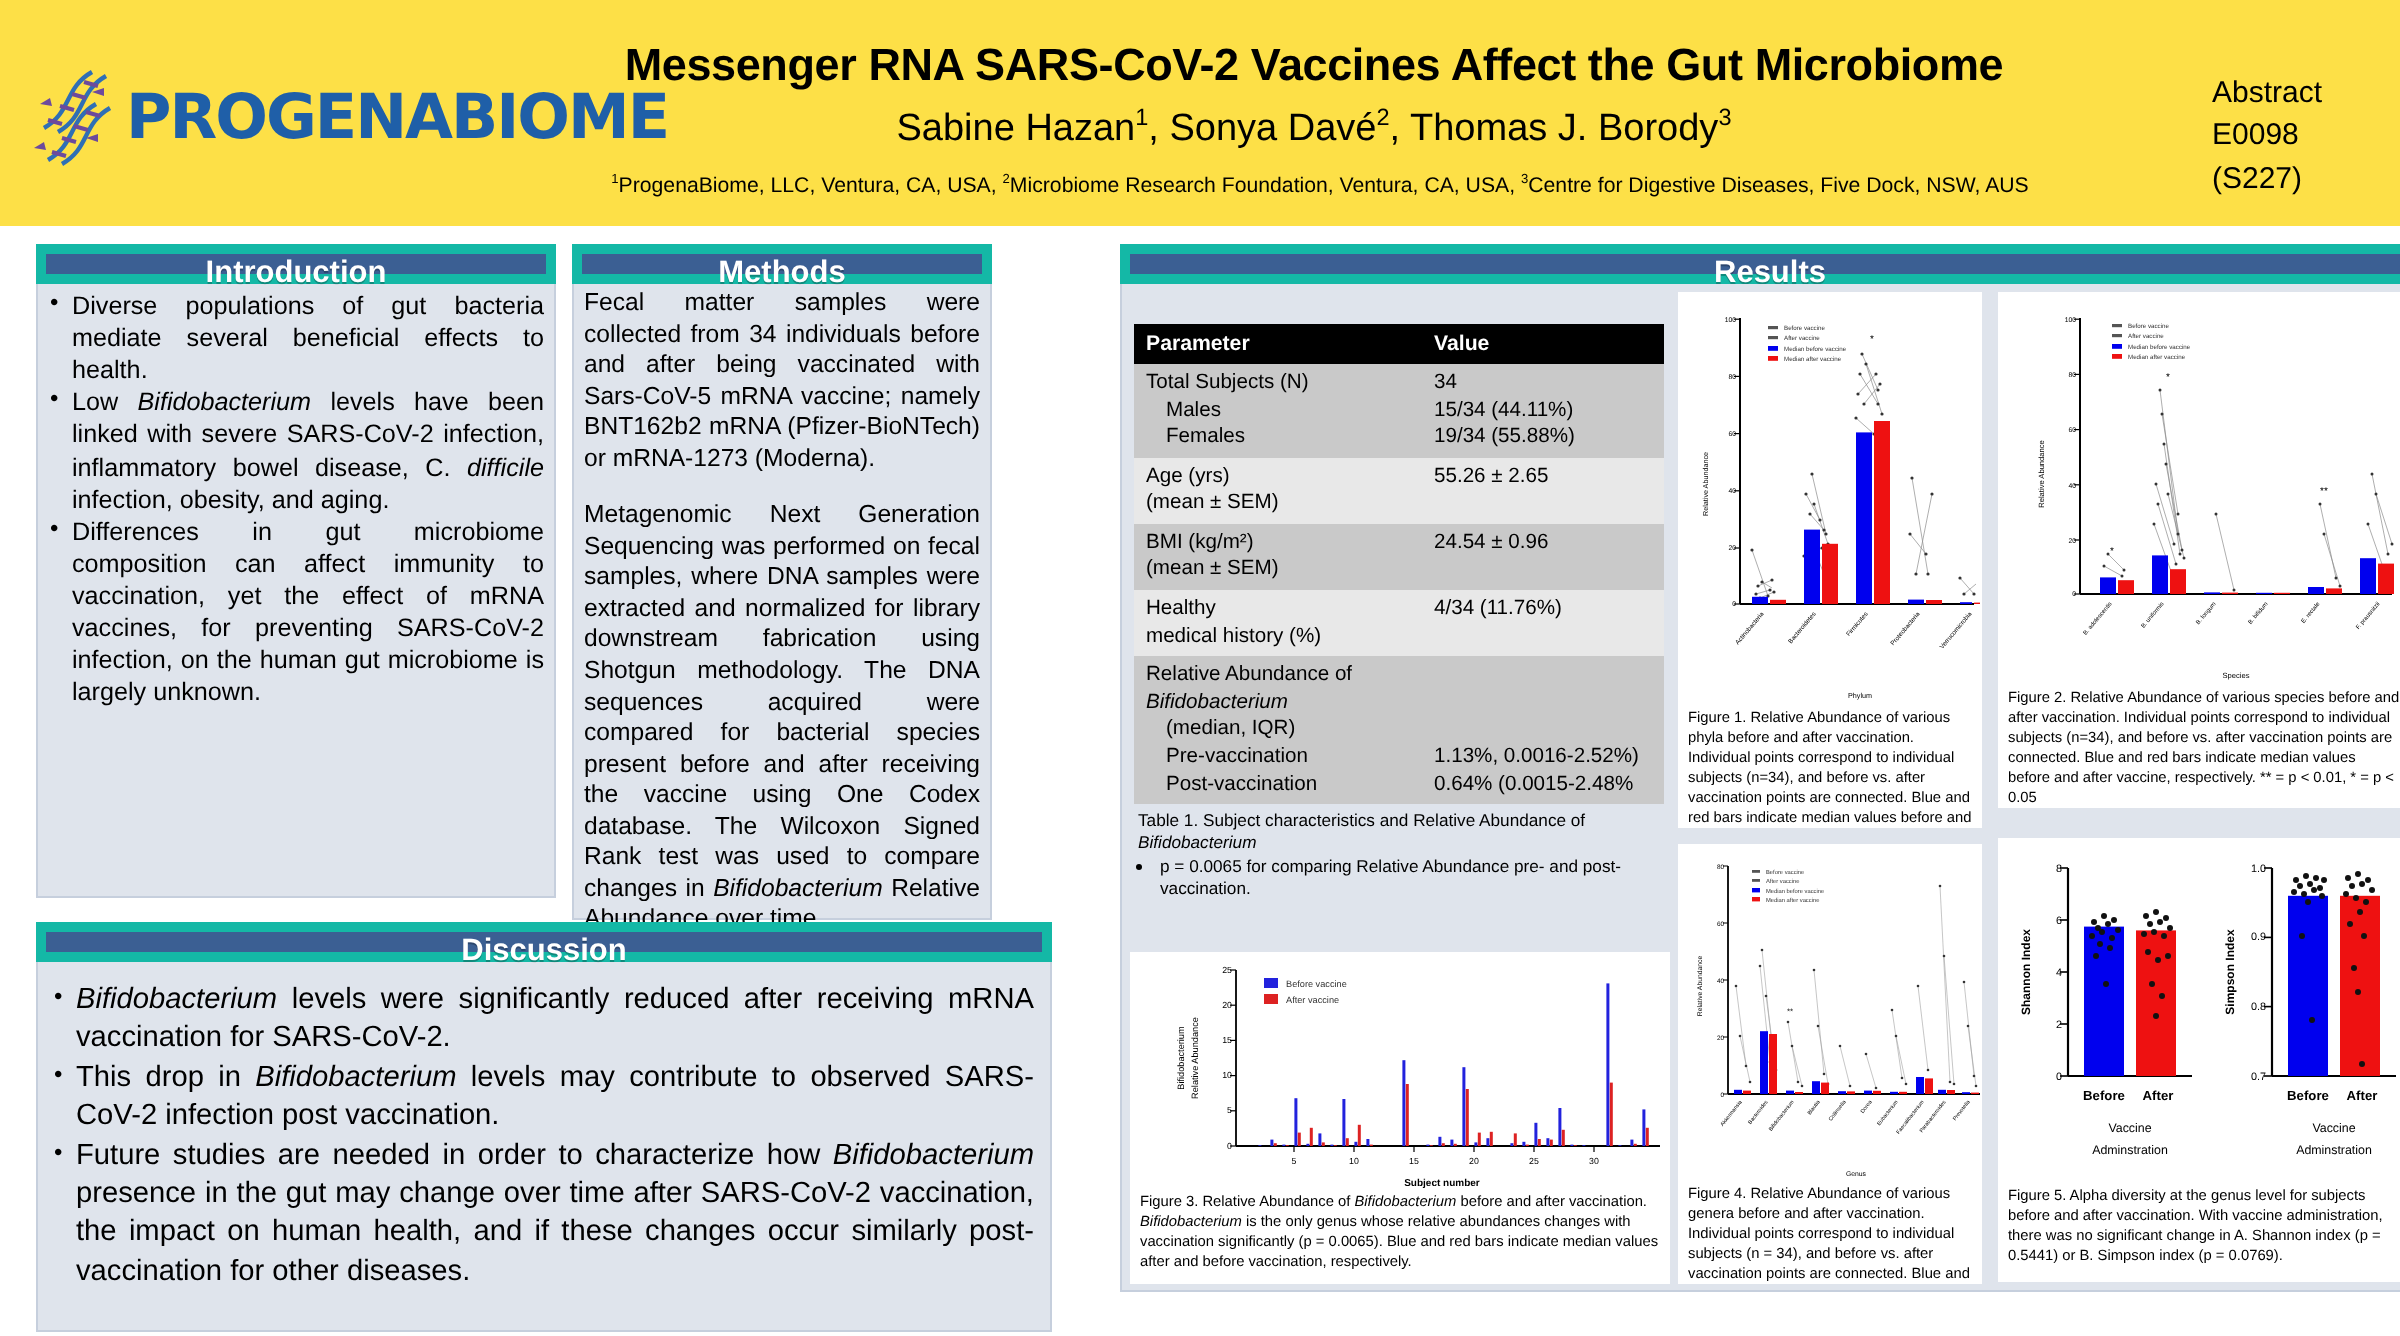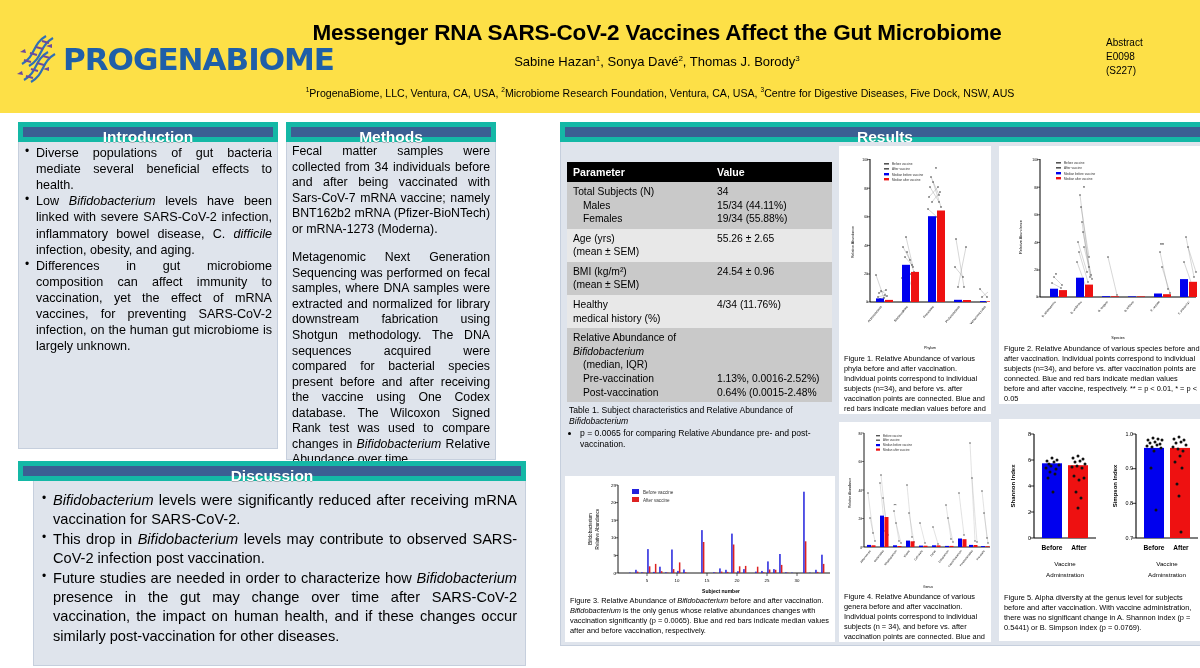--- a/index.html
+++ b/index.html
@@ -13,25 +13,25 @@
 
   
   .header{position:absolute;left:0;top:0;width:1200px;height:113px;background:#fde047;}
   .logo{position:absolute;left:14px;top:33px;width:258px;height:52px;display:flex;align-items:center;}
   .dna{width:52px;height:50px;flex:0 0 52px;}
   .logo-word{font-family:"DejaVu Sans", sans-serif;font-weight:bold;font-size:31px;letter-spacing:-1px;
     color:#1f5fa8;line-height:1;margin-left:-3px;}
   .title{position:absolute;left:262px;top:20px;width:790px;text-align:center;
     font-size:22.5px;font-weight:bold;color:#000;line-height:1.15;letter-spacing:-.2px;}
   .authors{position:absolute;left:262px;top:54px;width:790px;text-align:center;
-    font-size:13px;color:#000;line-height:1.2;}
+    font-size:19px;color:#000;line-height:1.2;}
   .affil{position:absolute;left:140px;top:87px;width:1040px;text-align:center;
     font-size:10.6px;color:#000;line-height:1.2;}
   .abstract-id{position:absolute;right:10px;top:36px;width:84px;text-align:left;
-    font-size:10px;color:#000;line-height:1.42;}
+    font-size:15px;color:#000;line-height:1.42;}
   sup{font-size:.62em;vertical-align:super;line-height:0;}
 
   
   .panel-head{
     background:#3b5f93;color:#fff;text-align:center;font-weight:bold;
     font-size:15.5px;line-height:20px;height:20px;
     border:5px solid #14b8a6;box-sizing:border-box;
     text-shadow:0 1px 0 rgba(0,0,0,.25);
   }
   .panel-body{
@@ -48,21 +48,21 @@
   ul.bul li:before{content:"\2022";position:absolute;left:2px;top:-1px;font-size:12px;}
   i{font-style:italic;}
 
   
   #methods{position:absolute;left:286px;top:122px;width:210px;}
   #methods .panel-body{height:318px;padding:2px 5px 0 5px;}
   #methods p{margin:0 0 13px 0;font-size:12.3px;line-height:1.265;text-align:justify;}
 
   
   #discussion{position:absolute;left:18px;top:461px;width:508px;}
-  #discussion .panel-body{height:185px;padding:10px 8px 0 6px;margin-left:15px;}
+  #discussion .panel-body{height:185px;padding:10px 8px 0 6px;}
   #discussion ul.bul li{font-size:14.6px;line-height:1.33;}
   #discussion ul.bul li:before{top:0;}
 
   
   #results{position:absolute;left:532px;top:122px;width:786px;height:524px;margin-left:28px;}
   #results>.panel-head{width:650px;}
   #results>.panel-body{height:504px;padding:16px;position:relative;background:#dfe4ec;}
 
   
   .tbl-wrap{position:absolute;left:6px;top:20px;width:265px;}
@@ -139,21 +139,21 @@
           <li>Low <i>Bifidobacterium</i> levels have been linked with severe SARS-CoV-2 infection, inflammatory bowel disease, C. <i>difficile</i> infection, obesity, and aging.</li>
           <li>Differences in gut microbiome composition  can affect immunity to vaccination, yet the effect of mRNA vaccines, for preventing SARS-CoV-2 infection, on the human gut microbiome is largely unknown.</li>
         </ul>
     </div>
   </div>
 
   <div id="methods">
     <div class="panel-head">Methods</div>
     <div class="panel-body">
       <div>
-          <p>Fecal matter samples were collected from 34 individuals before and after being vaccinated with Sars-CoV-7 mRNA vaccine; namely BNT162b2 mRNA (Pfizer-BioNTech) or mRNA-1273 (Moderna).</p>
+          <p>Fecal matter samples were collected from 34 individuals before and after being vaccinated with Sars-CoV-5 mRNA vaccine; namely BNT162b2 mRNA (Pfizer-BioNTech) or mRNA-1273 (Moderna).</p>
           <p>Metagenomic Next Generation Sequencing was performed on fecal samples, where DNA samples were extracted and normalized for library downstream fabrication using Shotgun methodology. The DNA sequences acquired were compared for bacterial species present before and after receiving the vaccine using One Codex database. The Wilcoxon Signed Rank test was used to compare changes in <i>Bifidobacterium</i> Relative Abundance over time.</p>
         </div>
     </div>
   </div>
 
   <div id="discussion">
     <div class="panel-head">Discussion</div>
     <div class="panel-body">
       <ul class="bul">
           <li><i>Bifidobacterium</i> levels were significantly reduced after receiving mRNA vaccination for SARS-CoV-2.</li>

